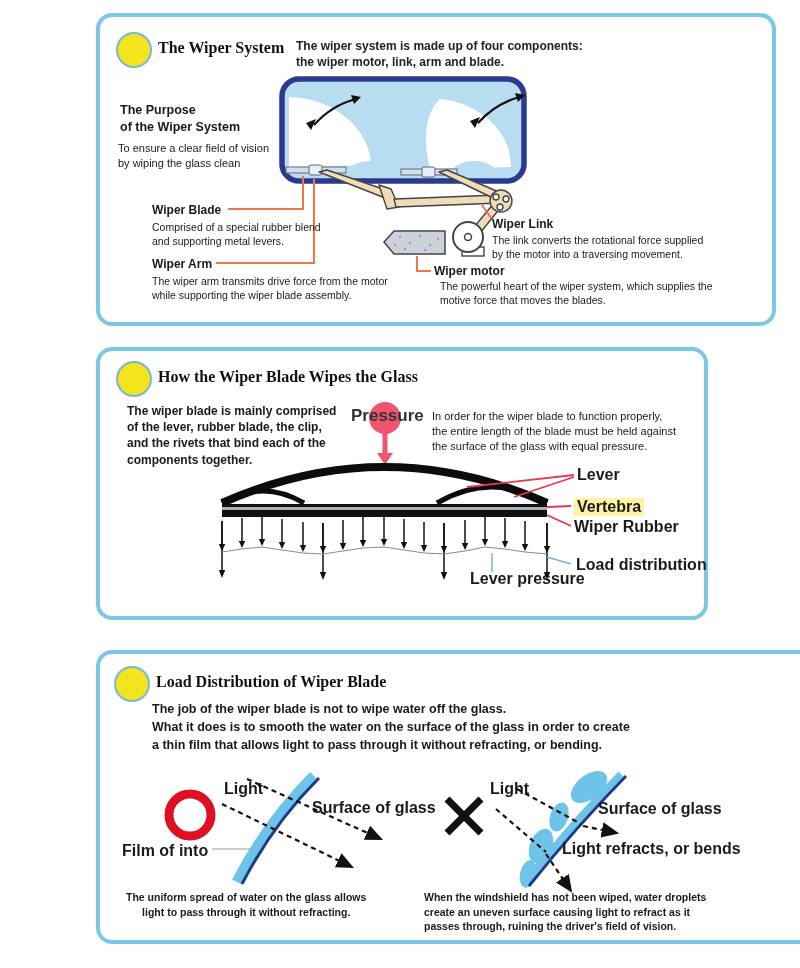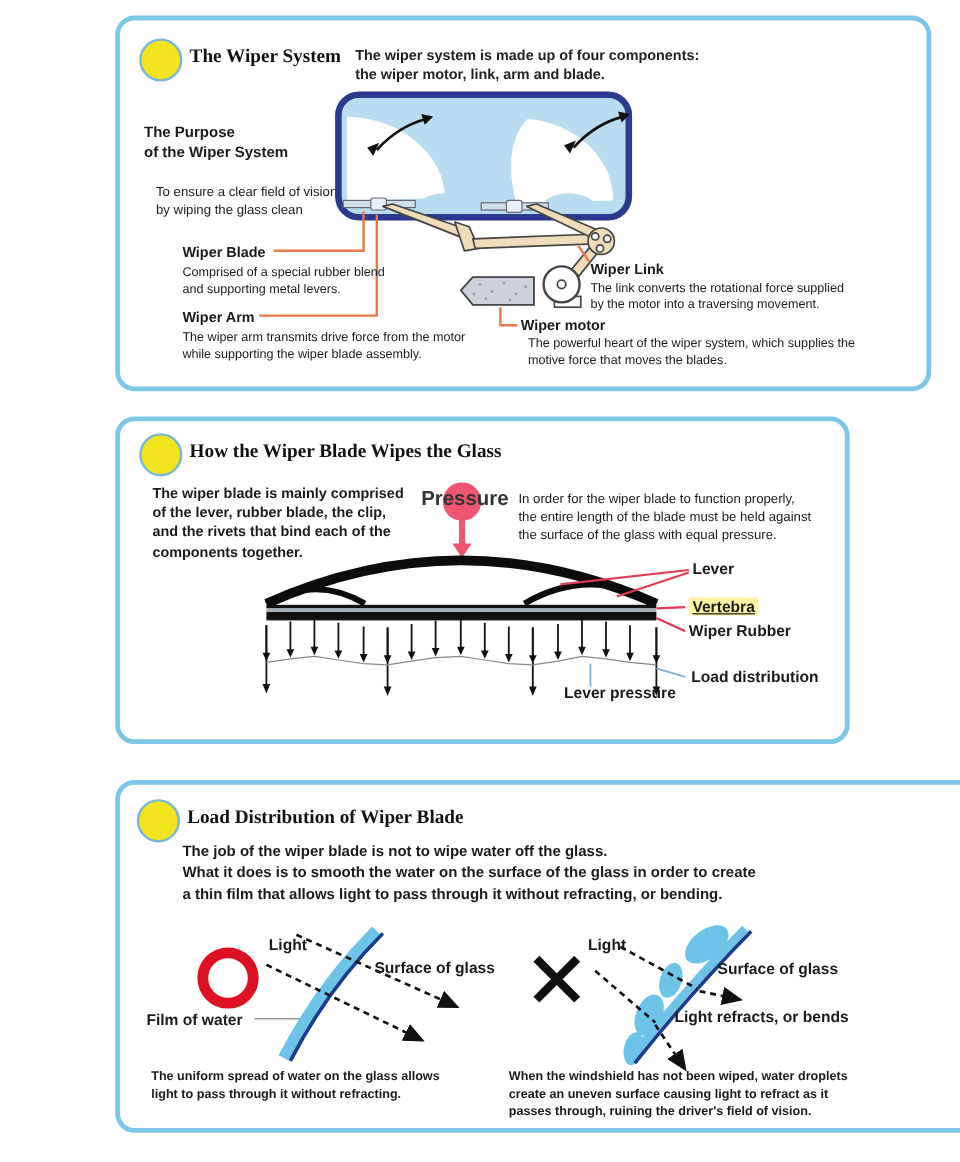--- a/index.html
+++ b/index.html
@@ -7,36 +7,36 @@
        font-family:"Liberation Sans",sans-serif;color:#1a1a1a;}
   .panel{position:absolute;background:#fff;border:4px solid #7cc7e8;border-radius:16px;box-sizing:border-box;}
   .abs{position:absolute;}
   .badge{position:absolute;width:36px;height:36px;border-radius:50%;background:#f2e51e;border:2px solid #79b7d6;box-sizing:border-box;}
   .stitle{position:absolute;font-family:"Liberation Serif",serif;font-weight:bold;font-size:16px;color:#111;white-space:nowrap;}
   .ml{white-space:pre-line;line-height:1.35;}
   .t12b{font-size:12px;font-weight:bold;}
   .t11{font-size:11px;}
   .t105{font-size:10.5px;line-height:1.3;}
   .complabel{font-size:12px;font-weight:bold;white-space:nowrap;}
-  .dlabel{font-size:13px;font-weight:600;white-space:nowrap;}
+  .dlabel{font-size:16px;font-weight:600;white-space:nowrap;}
   .cap{font-size:10.5px;font-weight:600;line-height:1.4;}
   svg{position:absolute;left:0;top:0;pointer-events:none;}
-  .hl{background:#fdf3a0;padding:0 3px;text-decoration:underline;}
+  .hl{background:#fdf3a0;padding:0 3px;}
 </style>
 </head>
 <body>
 
 <div class="panel" style="left:96px;top:13px;width:680px;height:313px;">
   <div class="badge" style="left:16px;top:15px;"></div>
   <div class="stitle" style="left:58px;top:22px;">The Wiper System</div>
   <div class="abs ml" style="left:20px;top:85px;font-size:12.5px;font-weight:bold;">The Purpose
 of the Wiper System</div>
   <div class="abs ml t12b" style="left:196px;top:21px;color:#222;">The wiper system is made up of four components:
 the wiper motor, link, arm and blade.</div>
-  <div class="abs ml t11" style="left:30px;top:124px;margin-top:12px;">To ensure a clear field of vision
+  <div class="abs ml t11" style="left:18px;top:124px;">To ensure a clear field of vision
 by wiping the glass clean</div>
 
   <svg width="680" height="303" viewBox="0 0 680 303">
     <defs>
       <clipPath id="wsclip">
           <rect x="185" y="65" width="236" height="96" rx="14"></rect>
         </clipPath>
     </defs>
 
     <g>
@@ -244,22 +244,22 @@
         <line x1="417" y1="135" x2="481" y2="170"></line>
         <line x1="483" y1="172" x2="517" y2="179" marker-end="url(#mh)"></line>
         <line x1="396" y1="155" x2="446" y2="198"></line>
         <line x1="446" y1="200" x2="471" y2="237" marker-end="url(#mh)"></line>
       </g>
     </g>
   </svg>
 
   <div class="abs dlabel" style="left:124px;top:126px;">Light</div>
   <div class="abs dlabel" style="left:212px;top:145px;">Surface of glass</div>
-  <div class="abs dlabel" style="left:22px;top:188px;">Film of water</div>
-  <div class="abs ml cap" style="left:26px;top:236px;">The uniform spread of water on the glass allows
+  <div class="abs dlabel" style="left:22px;top:188px;">Film of into</div>
+  <div class="abs ml cap" style="left:26px;top:236px;text-align:center;">The uniform spread of water on the glass allows
 light to pass through it   without refracting.</div>
 
   <div class="abs dlabel" style="left:390px;top:126px;">Light</div>
   <div class="abs dlabel" style="left:498px;top:146px;">Surface of glass</div>
   <div class="abs dlabel" style="left:462px;top:186px;">Light refracts, or bends</div>
   <div class="abs ml cap" style="left:324px;top:236px;">When the windshield has not been wiped, water droplets
 create an uneven   surface causing light to refract as it
 passes through, ruining the driver's field of vision.</div>
 </div>
 

